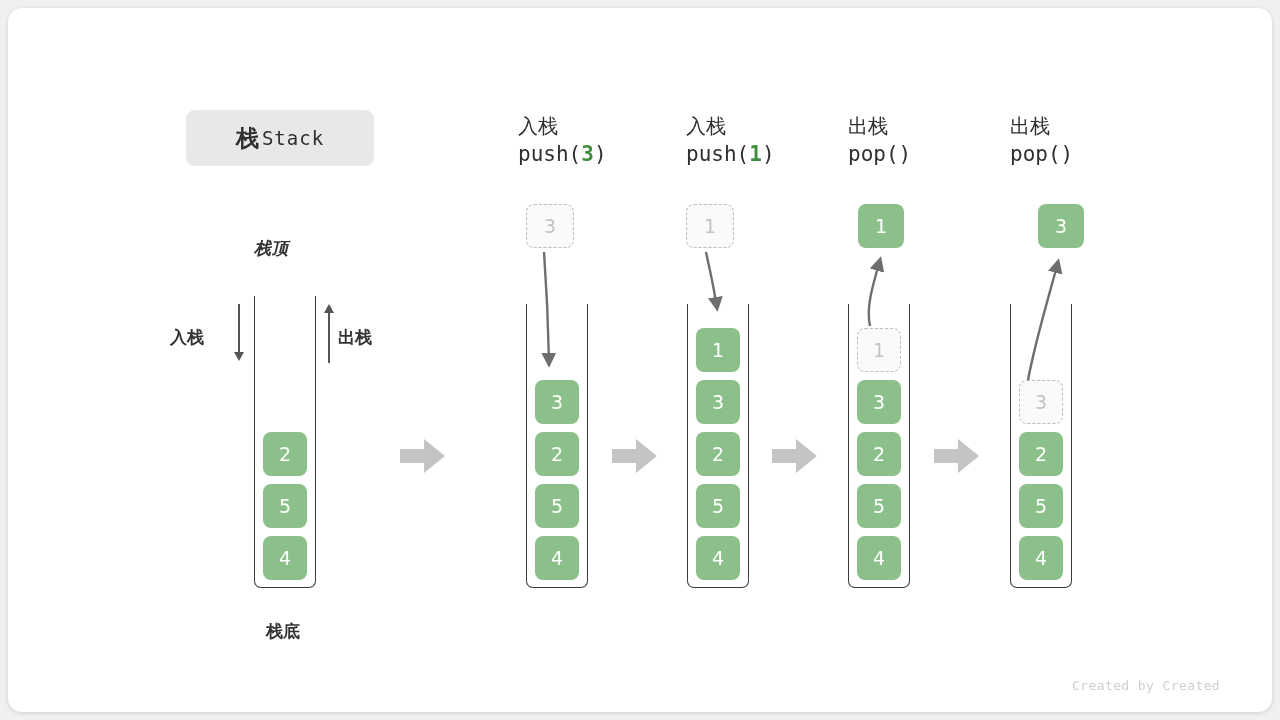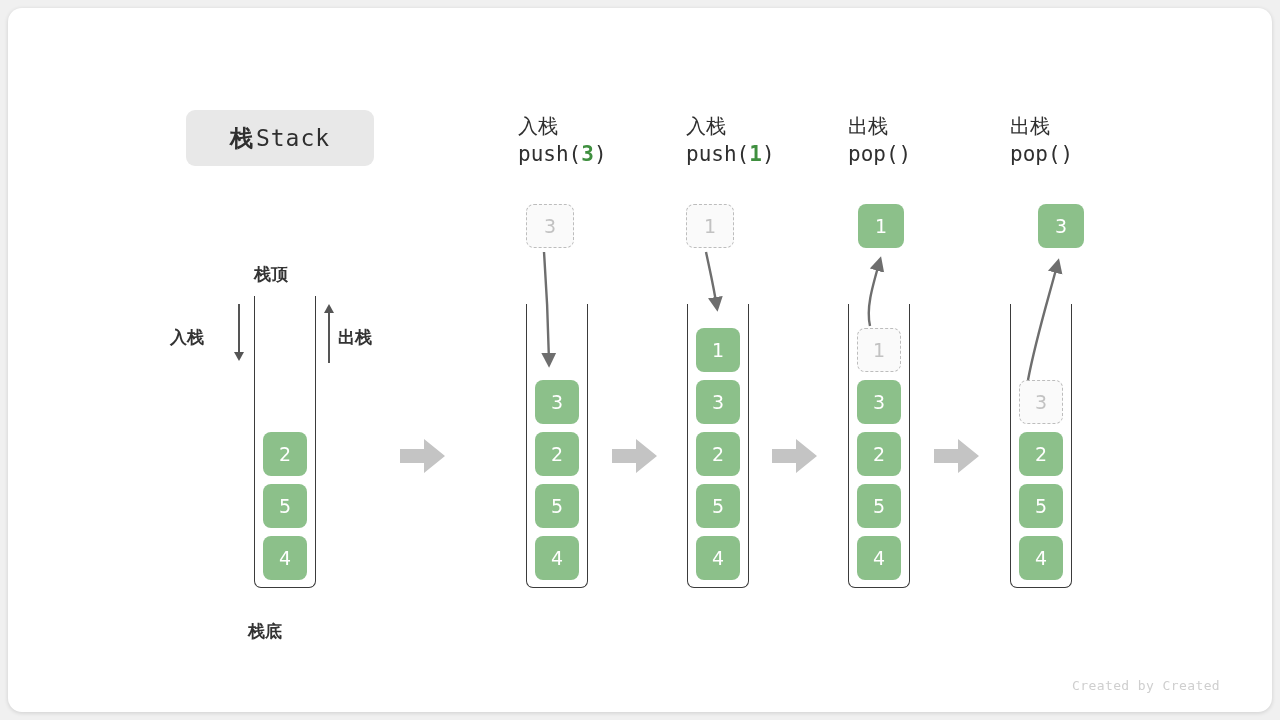--- a/index.html
+++ b/index.html
@@ -27,34 +27,34 @@
     border-radius:9px;
     display:flex;align-items:center;justify-content:center;
     gap:2px;
   }
   .title-cn{
     font-size:23px;font-weight:bold;color:#2f2f2f;
     font-family:"DejaVu Sans","Liberation Sans",sans-serif;
     letter-spacing:1px;
   }
   .title-en{
-    font-size:23px;color:#2f2f2f;
+    font-size:19px;color:#2f2f2f;
     font-family:"DejaVu Sans Mono","Liberation Mono",monospace;
     letter-spacing:1px;margin-left:0;
   }
 
   
   .lbl-cn{
     position:absolute;
     font-family:"DejaVu Sans","Liberation Sans",sans-serif;
     font-weight:bold;color:#333333;font-size:17px;
     white-space:nowrap;
   }
-  .top-label{left:246px;top:255px;}
-  .bottom-label{left:240px;top:612px;}
+  .top-label{left:246px;top:229px;font-style:italic;}
+  .bottom-label{left:258px;top:612px;}
   .push-label{left:162px;top:318px;}
   .pop-label{left:330px;top:318px;}
 
   
   .vline{position:absolute;background:#555555;width:2px;}
   .arrowhead{position:absolute;width:0;height:0;}
   .ah-down{border-left:5px solid transparent;border-right:5px solid transparent;border-top:9px solid #555555;}
   .ah-up{border-left:5px solid transparent;border-right:5px solid transparent;border-bottom:9px solid #555555;}
 
   

